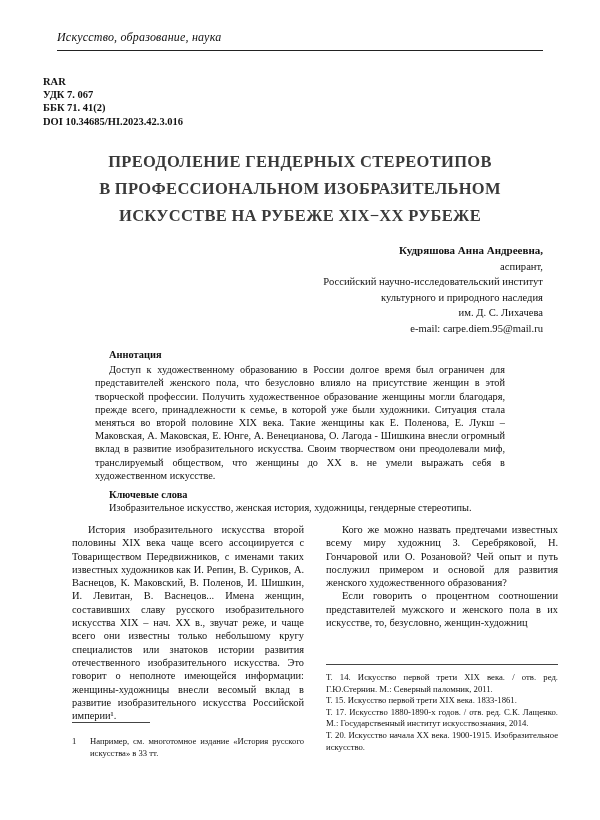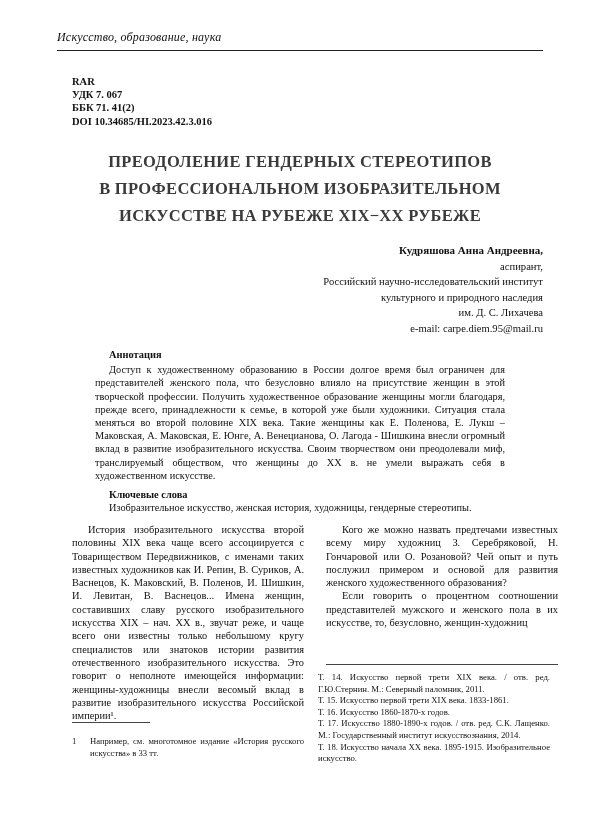--- a/index.html
+++ b/index.html
@@ -35,21 +35,21 @@
     color: #111;
   }
   .runhead-rule {
     margin-top: 5px;
     border-bottom: 1.1px solid #222;
     width: 486px;
   }
   
   .ids {
     position: absolute;
-    left: 72px;
+    left: 43px;
     top: 75px;
     font-family: "Liberation Serif", serif;
     font-weight: bold;
     font-size: 10.5px;
     line-height: 13.2px;
     color: #111;
   }
   .ids div { white-space: nowrap; }
   
   .title {
@@ -177,21 +177,21 @@
   
   .refrule {
     position: absolute;
     left: 326px;
     top: 664px;
     width: 232px;
     border-bottom: 0.8px solid #444;
   }
   .reflist {
     position: absolute;
-    left: 318px;
+    left: 326px;
     top: 672px;
     width: 232px;
     font-size: 8.7px;
     line-height: 11.6px;
     color: #111;
     text-align: justify;
   }
   .reflist div { margin: 0; }
 </style>
 </head>
@@ -245,18 +245,17 @@
   <div class="fn-rule"></div>
   <div class="footnote">
     <span class="num">1</span>
     <span class="fn-text">Например, см. многотомное издание «История русского искусства» в 33 тт.</span>
   </div>
 
   <div class="refrule"></div>
   <div class="reflist">
     <div>Т. 14. Искусство первой трети XIX века. / отв. ред. Г.Ю.Стернин. М.: Северный паломник, 2011.</div>
     <div>Т. 15. Искусство первой трети XIX века. 1833-1861.</div>
-    <div>Т. 16. Искусство 1860-1870-х годов.</div>
     <div>Т. 17. Искусство 1880-1890-х годов. / отв. ред. С.К. Лащенко.  М.: Государственный институт искусствознания, 2014.</div>
-    <div>Т. 18. Искусство начала ХХ века. 1895-1915. Изобразительное искусство.</div>
+    <div>Т. 20. Искусство начала ХХ века. 1900-1915. Изобразительное искусство.</div>
   </div>
 
 </div>
 
 </body></html>

